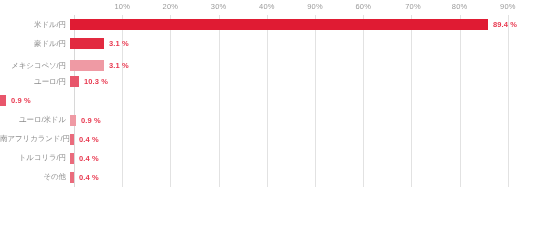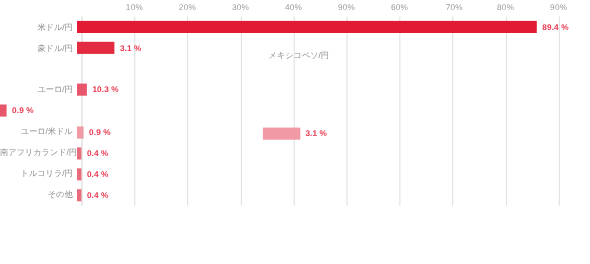--- a/index.html
+++ b/index.html
@@ -146,21 +146,21 @@
           <div class="bar-value" style="color: rgb(232, 56, 79);">89.4 %</div>
         </div>
       </div>
       <div class="row" style="top: 19.1111px; height: 19.1111px;">
         <div class="cat-label">豪ドル/円</div>
         <div class="bar-wrap">
           <div class="bar" style="width: 34px; background: rgb(226, 42, 64);"></div>
           <div class="bar-value" style="color: rgb(232, 56, 79);">3.1 %</div>
         </div>
       </div>
-      <div class="row" style="top: 31px; height: 19.1111px; flex-direction: column;">
+      <div class="row" style="top: 41px; height: 19.1111px;">
         <div class="cat-label">メキシコペソ/円</div>
         <div class="bar-wrap">
           <div class="bar" style="width: 34px; background: rgb(239, 154, 164);"></div>
           <div class="bar-value" style="color: rgb(232, 56, 79);">3.1 %</div>
         </div>
       </div>
       <div class="row" style="top: 57.3333px; height: 19.1111px;">
         <div class="cat-label">ユーロ/円</div>
         <div class="bar-wrap">
           <div class="bar" style="width: 9px; background: rgb(232, 86, 107);"></div>

